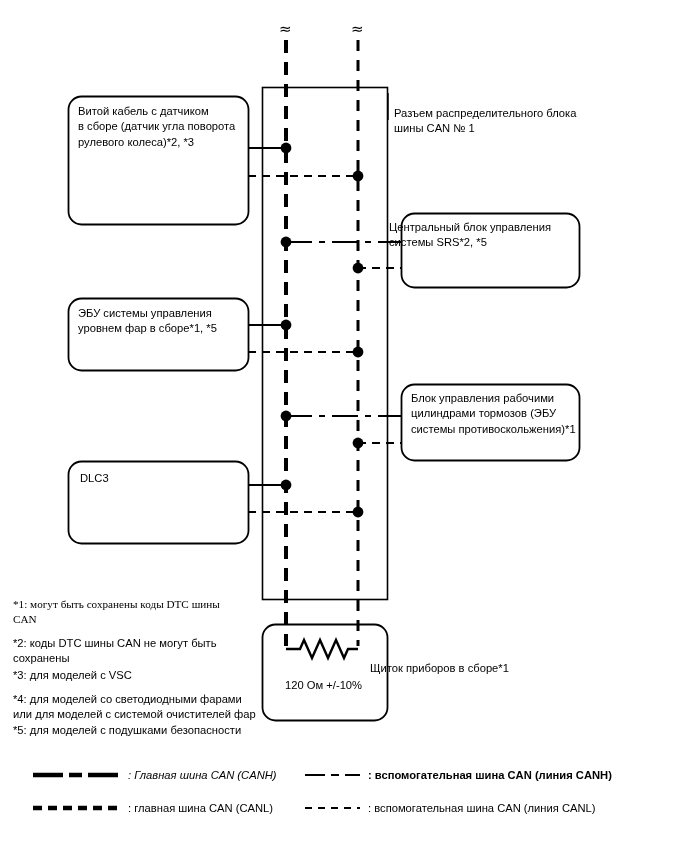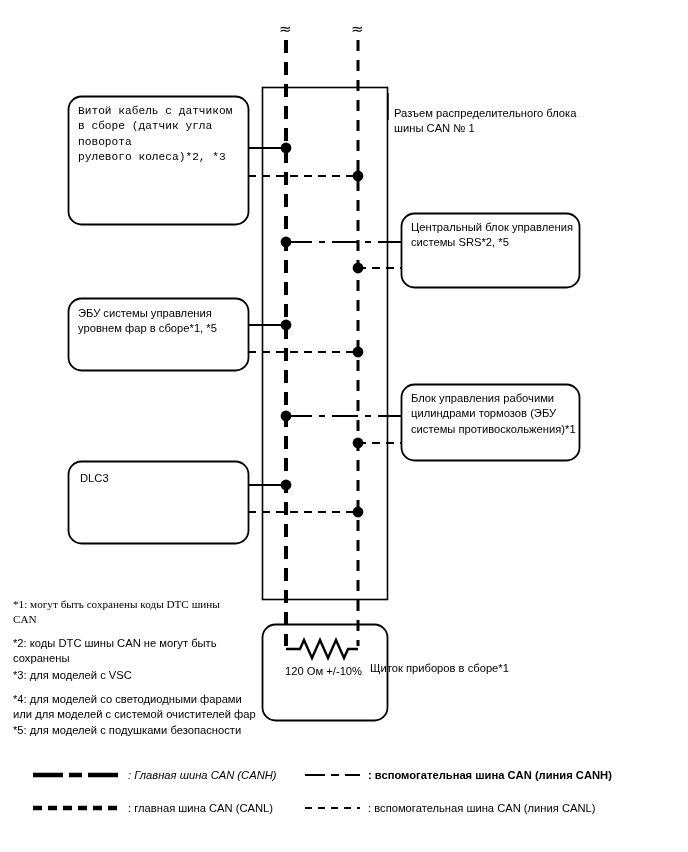--- a/index.html
+++ b/index.html
@@ -5,21 +5,21 @@
   html,body{margin:0;padding:0;background:#fff;}
   body{width:688px;height:852px;position:relative;
        font-family:"Liberation Sans","DejaVu Sans",sans-serif;color:#000;
        overflow:hidden;}
   #stage{position:absolute;inset:0;width:688px;height:852px;}
   svg.layer{position:absolute;left:0;top:0;width:688px;height:852px;overflow:visible;}
   .boxtext{position:absolute;font-size:11.2px;line-height:15.4px;color:#000;white-space:pre-line;}
   .plaintext{position:absolute;font-size:11.2px;line-height:15.4px;color:#000;white-space:pre-line;margin-top:16px;}
   .note{position:absolute;font-size:11.2px;line-height:15.2px;white-space:pre-line;}
   .legtext{position:absolute;font-size:11.2px;line-height:15px;white-space:nowrap;}
-  .resval{position:absolute;font-size:11.2px;white-space:nowrap;}
+  .resval{position:absolute;font-size:11.2px;white-space:nowrap;margin-top:14px;}
   .tilde{position:absolute;font-size:15px;line-height:15px;font-family:"DejaVu Sans",sans-serif;}
 </style>
 </head>
 <body>
 
 <div id="stage">
 
   <svg class="layer">
 
     <rect x="262.5" y="87.5" width="125" height="512" fill="none" stroke="#000" stroke-width="1.6"></rect>
@@ -79,30 +79,30 @@
     <line x1="33" y1="808" x2="120" y2="808" stroke="#000" stroke-width="4.4" stroke-dasharray="9 6"></line>
 
     <line x1="305" y1="775" x2="360" y2="775" stroke="#000" stroke-width="1.8" stroke-dasharray="20 6 8 6"></line>
 
     <line x1="305" y1="808" x2="360" y2="808" stroke="#000" stroke-width="1.8" stroke-dasharray="7 6"></line>
   </svg>
 
   <div class="tilde" style="left:279px; top:22px;">≈</div>
   <div class="tilde" style="left:351px; top:22px;">≈</div>
 
-  <div class="boxtext" style="left:78px; top:104px; width:170px;font-family:Liberation Mono, monospace;">Витой кабель с датчиком
+  <div class="boxtext" style="left:78px; top:104px; width:170px;">Витой кабель с датчиком
 в сборе (датчик угла поворота
 рулевого колеса)*2, *3</div>
 
   <div class="boxtext" style="left:78px; top:306px; width:170px;">ЭБУ системы управления
 уровнем фар в сборе*1, *5</div>
 
   <div class="boxtext" style="left:80px; top:471px; width:166px;">DLC3</div>
 
-  <div class="boxtext" style="left:411px; top:220px; width:170px;">Центральный блок управления
+  <div class="boxtext" style="left:389px; top:220px; width:170px;">Центральный блок управления
 системы SRS*2, *5</div>
 
   <div class="boxtext" style="left:411px; top:391px; width:172px;">Блок управления рабочими
 цилиндрами тормозов (ЭБУ
 системы противоскольжения)*1</div>
 
   <div class="plaintext" style="left:394px; top:90px; width:240px;">Разъем распределительного блока
 шины CAN № 1</div>
 
   <div class="plaintext" style="left:370px; top:645px; width:240px;">Щиток приборов в сборе*1</div>

